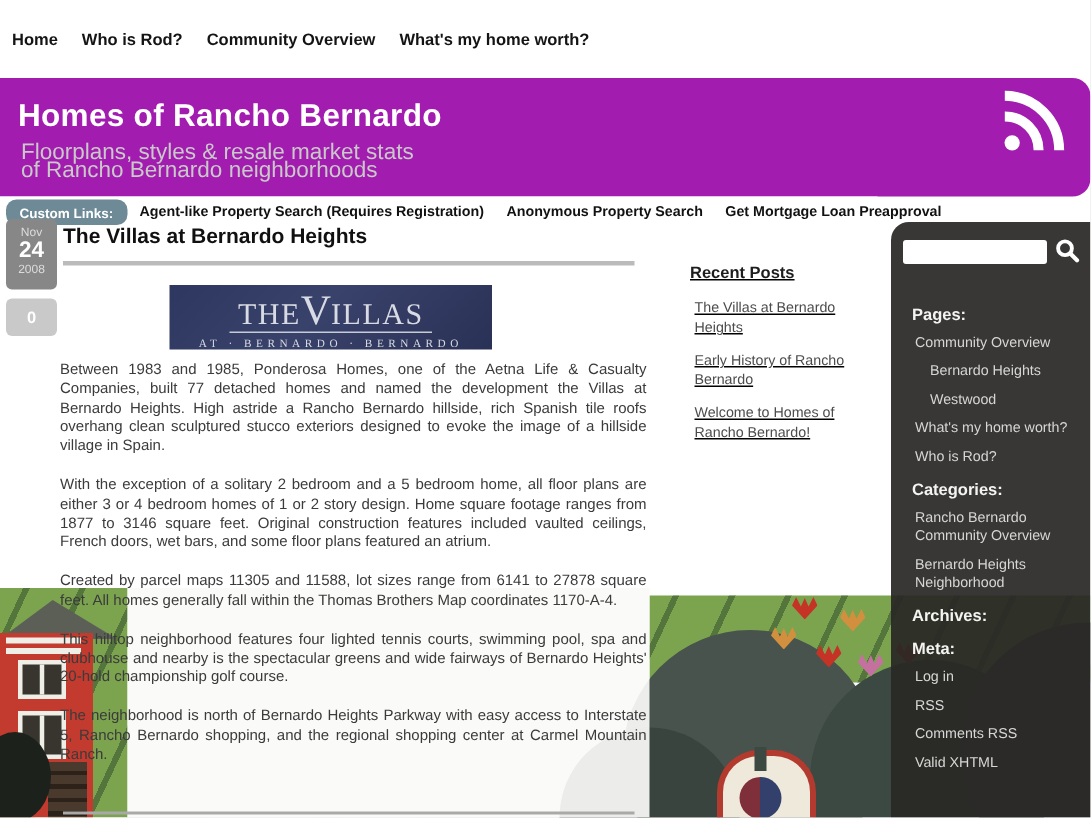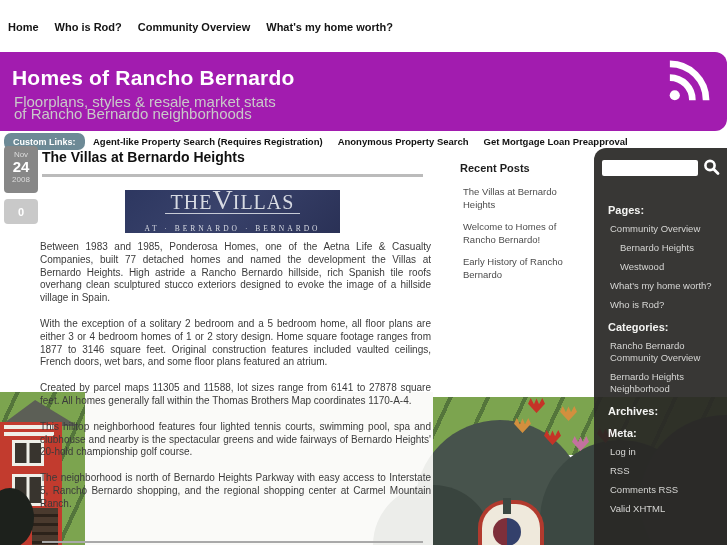--- a/index.html
+++ b/index.html
@@ -24,32 +24,32 @@
   .date-badge{position:absolute;left:4px;top:146px;width:34px;height:47px;background:#878787;border-radius:4px;
               color:#dcdcdc;text-align:center;z-index:6;}
   .date-badge .m{font-size:8px;margin-top:4px;}
   .date-badge .d{font-size:15px;font-weight:bold;color:#ffffff;line-height:16px;}
   .date-badge .y{font-size:8px;}
   .comment-badge{position:absolute;left:4px;top:199px;width:34px;height:25px;background:#c9c9c9;border-radius:4px;
                  color:#ffffff;font-size:11px;font-weight:bold;display:flex;align-items:center;justify-content:center;z-index:6;}
   
   .post-title{position:absolute;left:42px;top:149px;font-size:14px;font-weight:bold;color:#101010;z-index:6;}
   .title-rule{position:absolute;left:42px;top:174px;width:381px;height:3px;background:#bbbbbb;z-index:6;}
-  .villas{position:absolute;left:125px;top:190px;width:215px;height:43px;z-index:6;
+  .villas{position:absolute;left:113px;top:190px;width:215px;height:43px;z-index:6;
           background:linear-gradient(135deg,#2d3760 0%,#39426b 45%,#2a3156 100%);
-          display:flex;flex-direction:column;align-items:center;justify-content:space-between;
+          display:flex;flex-direction:column;align-items:center;justify-content:flex-end;
           font-family:"Liberation Serif",serif;color:#d8dbe3;}
   .villas .l1{display:flex;align-items:baseline;line-height:20px;border-bottom:1px solid #c7cbd6;padding:0 6px 1px 6px;}
   .villas .l1 .t{font-size:20px;letter-spacing:1px;}
   .villas .l1 .v{font-size:28px;}
   .villas .l2{font-size:7.5px;letter-spacing:3px;margin-top:2px;}
   .article{position:absolute;left:40px;top:241px;width:391px;z-index:6;}
   .article p{margin:0 0 13px 0;font-size:10px;line-height:12.8px;color:#3b3b3b;text-align:justify;}
   
-  .recent{position:absolute;left:460px;top:162px;width:118px;z-index:6;}
+  .recent{position:absolute;left:460px;top:176px;width:118px;z-index:6;text-decoration:underline;}
   .recent h3{margin:0 0 11px 0;font-size:11px;font-weight:bold;color:#1d1d1d;}
   .recent a{display:block;margin:0 0 9px 3px;font-size:9.5px;line-height:13px;color:#4c4c4c;text-decoration:none;}
   
   .sidebar{position:absolute;left:594px;top:148px;width:133px;height:397px;background:rgba(41,40,38,.93);
            border-radius:12px 0 0 0;z-index:7;}
   .searchrow{position:absolute;left:8px;top:10px;display:flex;align-items:center;gap:4px;}
   .searchrow input{width:90px;height:16px;border:none;border-radius:2px;background:#ffffff;font-size:10px;padding:0 3px;}
   .sb-inner{position:absolute;left:14px;top:46px;width:112px;}
   .sb-inner h3{margin:10px 0 7px 0;font-size:11px;font-weight:bold;color:#f4f4f2;}
   .sb-inner a{display:block;margin:0 0 7px 2px;font-size:9.5px;line-height:12px;color:#d6d6d4;text-decoration:none;}
@@ -178,22 +178,22 @@
       <p>Created by parcel maps 11305 and 11588, lot sizes range from 6141 to 27878 square feet.  All homes generally fall within the Thomas Brothers Map coordinates 1170-A-4.</p>
       <p>This hilltop neighborhood features four lighted tennis courts, swimming pool, spa and clubhouse and nearby is the spectacular greens and wide fairways of Bernardo Heights' 20-hold championship golf course.</p>
       <p>The neighborhood is north of Bernardo Heights Parkway with easy access to Interstate 5, Rancho Bernardo shopping, and the regional shopping center at Carmel Mountain Ranch.</p>
     </div>
 
   <div class="recent">
     <h3>Recent Posts</h3>
     <div>
 
     <a href="#">The Villas at Bernardo Heights</a>
+        <a href="#">Early History of Rancho Bernardo</a>
         <a href="#">Welcome to Homes of Rancho Bernardo!</a>
-        <a href="#">Early History of Rancho Bernardo</a>
       </div>
   </div>
 
   <div class="sidebar">
     <div class="searchrow">
       <input type="text" value="" style="">
       <svg width="19" height="19" viewBox="0 0 19 19">
         <circle cx="8" cy="7.5" r="4.6" stroke="#ffffff" stroke-width="2.6" fill="none"></circle>
         <line x1="11.5" y1="11" x2="16" y2="15.5" stroke="#ffffff" stroke-width="2.8" stroke-linecap="round"></line>
       </svg>

